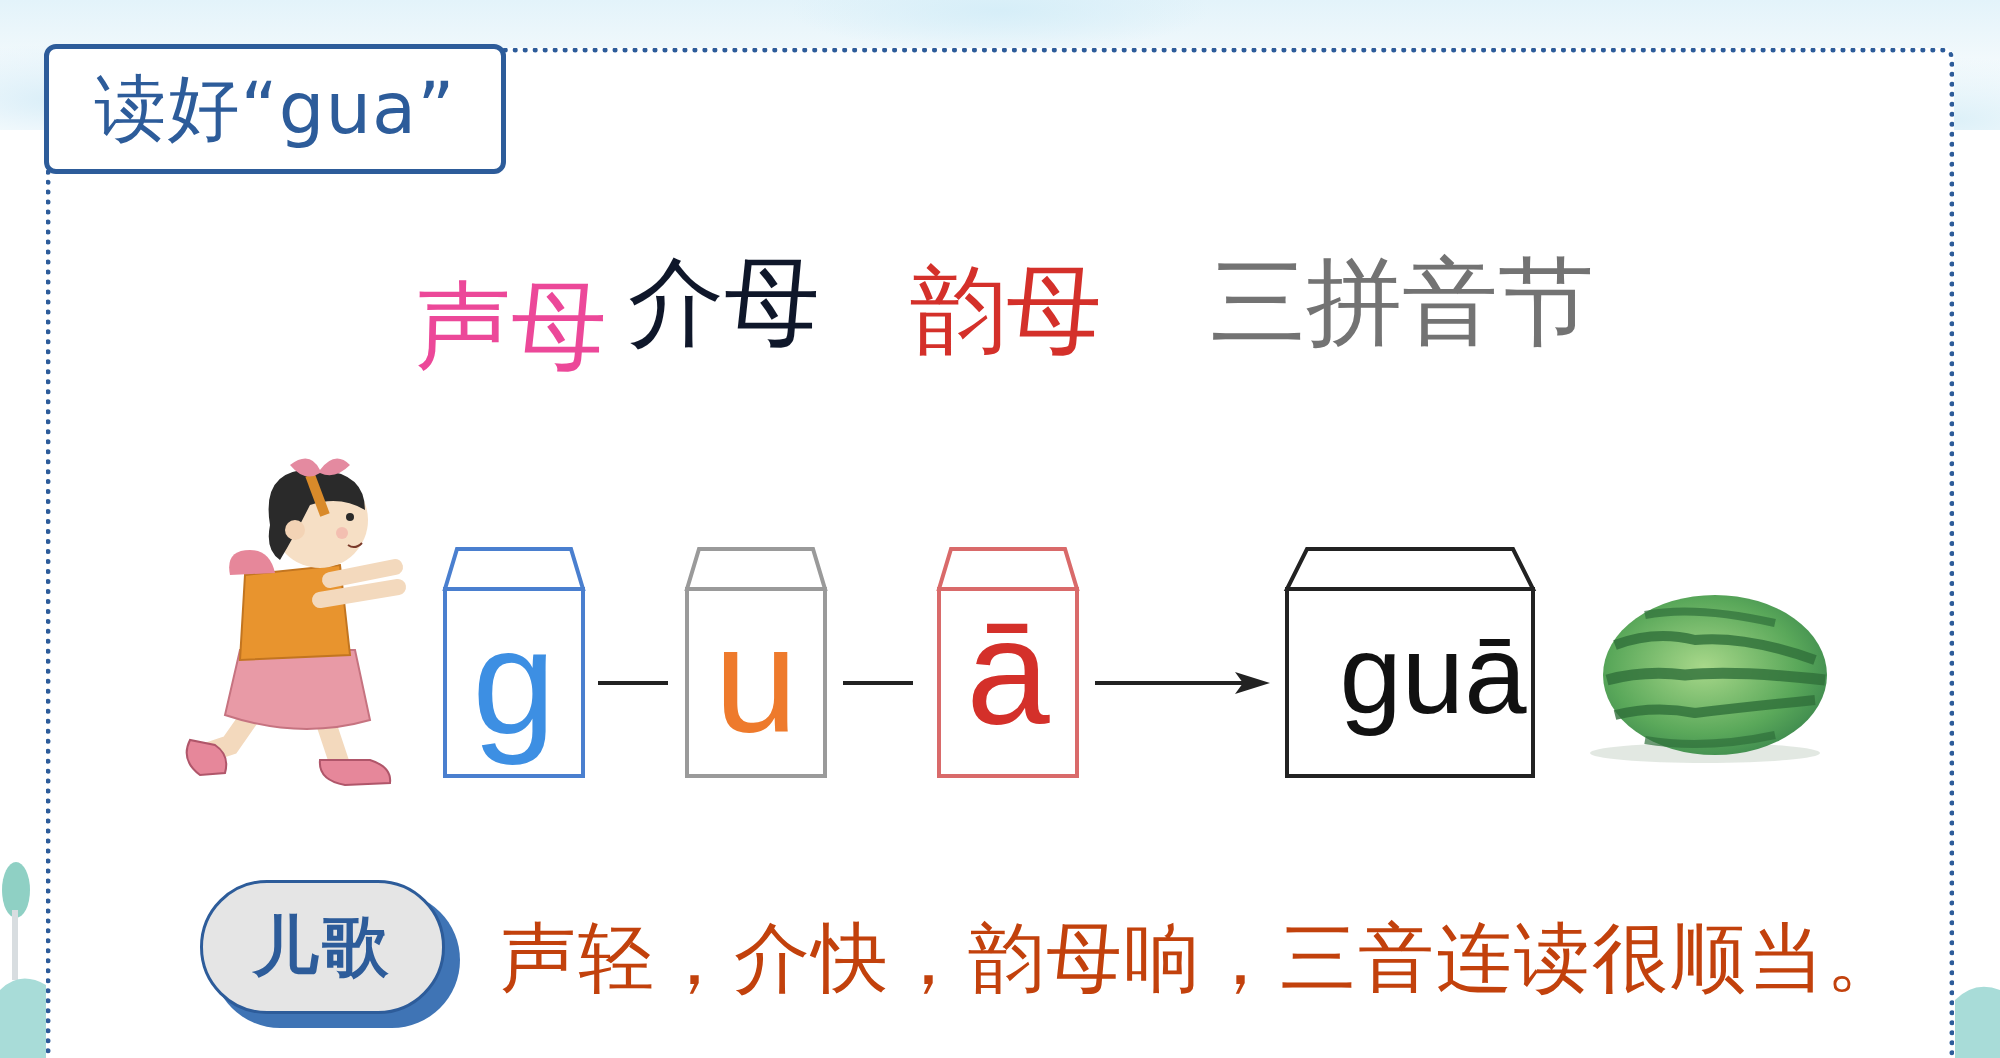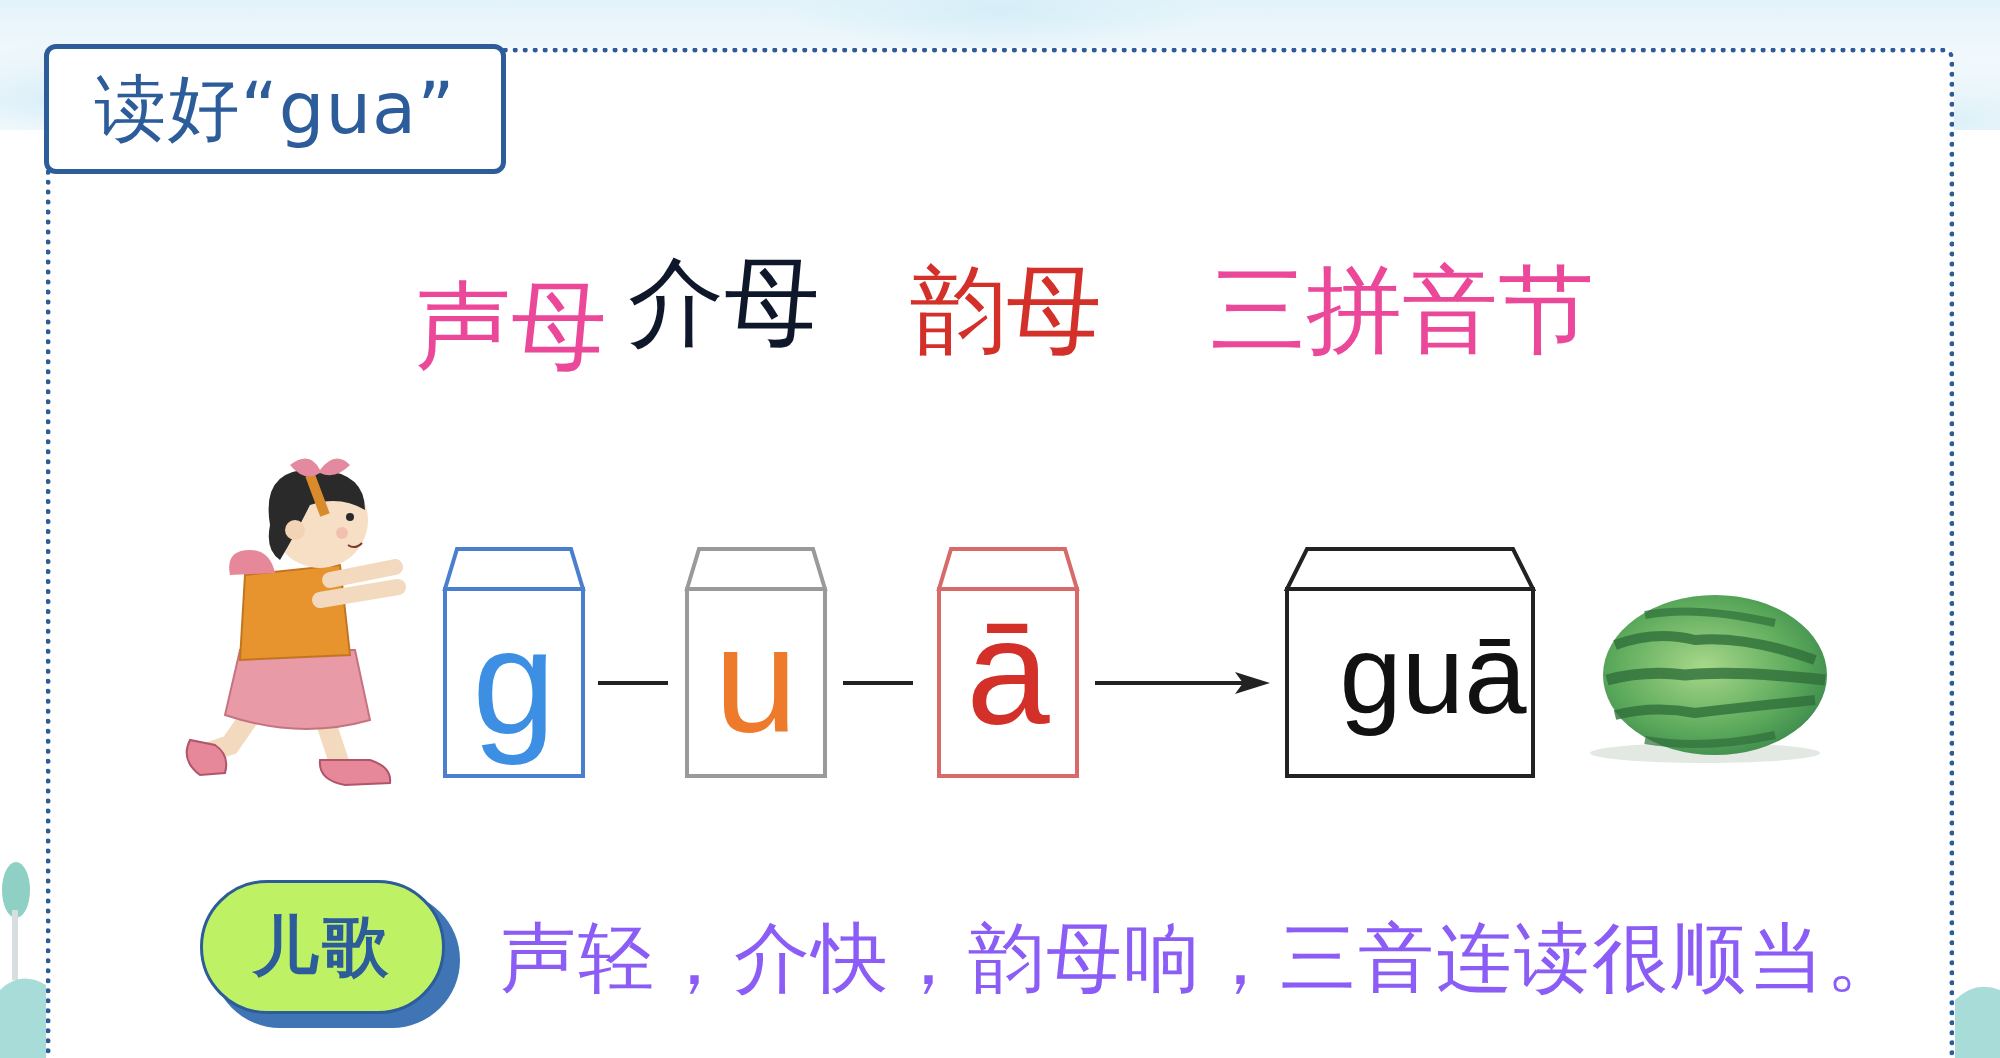--- a/index.html
+++ b/index.html
@@ -29,21 +29,21 @@
     color:#2d5c9a; font-size:72px; letter-spacing:1px;
   }
   .heading {
     position:absolute; top:255px; left:0; width:2000px; height:110px;
     font-size:96px; line-height:110px;
   }
   .heading span { position:absolute; top:0; white-space:nowrap; }
   .h-shengmu { left:415px; color:#ec4899;margin-top:16px; }
   .h-jiemu { left:628px; color:#0f172a;font-family:Liberation Mono, monospace; }
   .h-yunmu { left:910px; color:#d4302a; }
-  .h-sanpin { left:1210px; color:#ec4899; }
+  .h-sanpin { left:1210px; color:#737373;font-family:Liberation Mono, monospace; }
 
   .girl { position:absolute; left:170px; top:455px; width:270px; height:350px; }
 
   .box { position:absolute; }
   .box svg { position:absolute; left:0; top:0; overflow:visible; }
   .box .letter {
     position:absolute; left:0; width:100%; text-align:center;
     font-family:"Liberation Sans", sans-serif; line-height:1;
   }
   .box-g { left:443px; top:547px; width:142px; height:231px; }
@@ -60,26 +60,26 @@
 
   .rhyme-badge {
     position:absolute; left:200px; top:880px; width:250px; height:140px;
   }
   .rhyme-badge .shadow {
     position:absolute; left:12px; top:12px; width:248px; height:136px;
     border-radius:70px; background:#3f74b5;
   }
   .rhyme-badge .pill {
     position:absolute; left:0; top:0; width:245px; height:134px;
-    border-radius:68px; background:#bef264; border:3px solid #2d5c9a; box-sizing:border-box;
+    border-radius:68px; background:#e5e5e5; border:3px solid #2d5c9a; box-sizing:border-box;
     display:flex; align-items:center; justify-content:center;
     color:#2d5c9a; font-size:66px; font-weight:bold; letter-spacing:4px;
   }
   .rhyme-text {
-    position:absolute; left:500px; top:908px; font-size:76px; color:#8b5cf6;
+    position:absolute; left:500px; top:908px; font-size:76px; color:#c2410c;
     white-space:nowrap; letter-spacing:2px;
   }
 
   .deco-left { position:absolute; left:0; top:850px; width:46px; height:208px; }
   .deco-right { position:absolute; left:1955px; top:980px; width:45px; height:78px; }
 </style>
 </head>
 <body>
 
 <div class="sky"></div>

